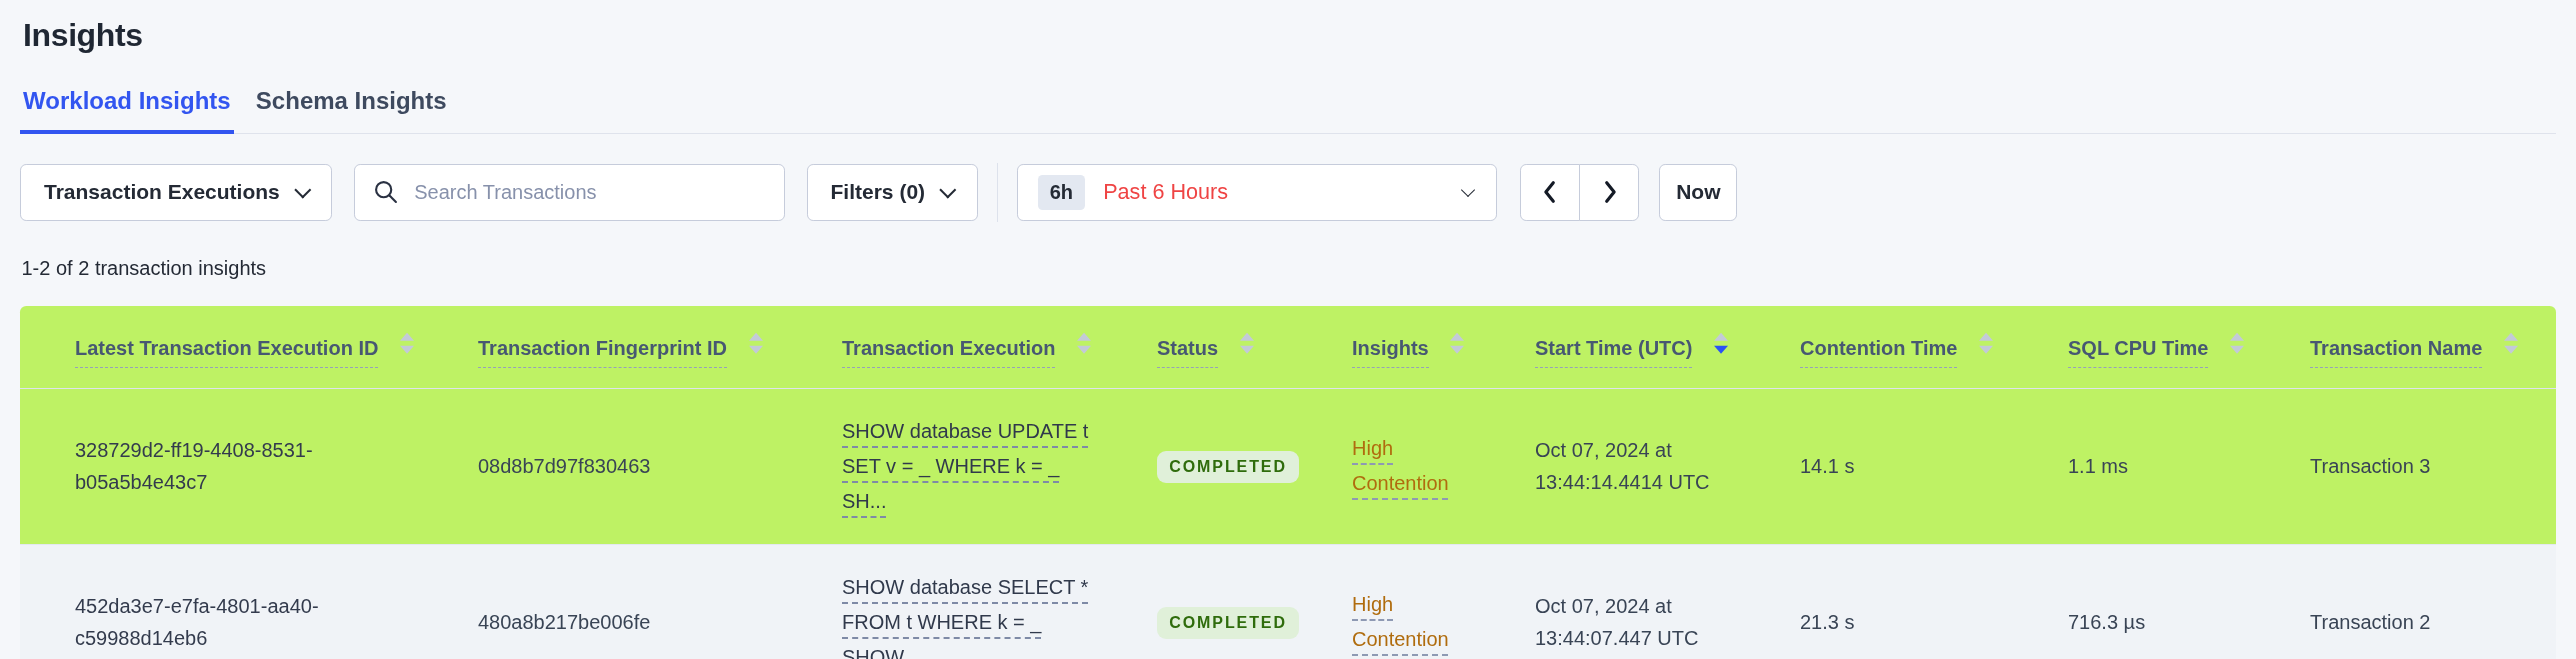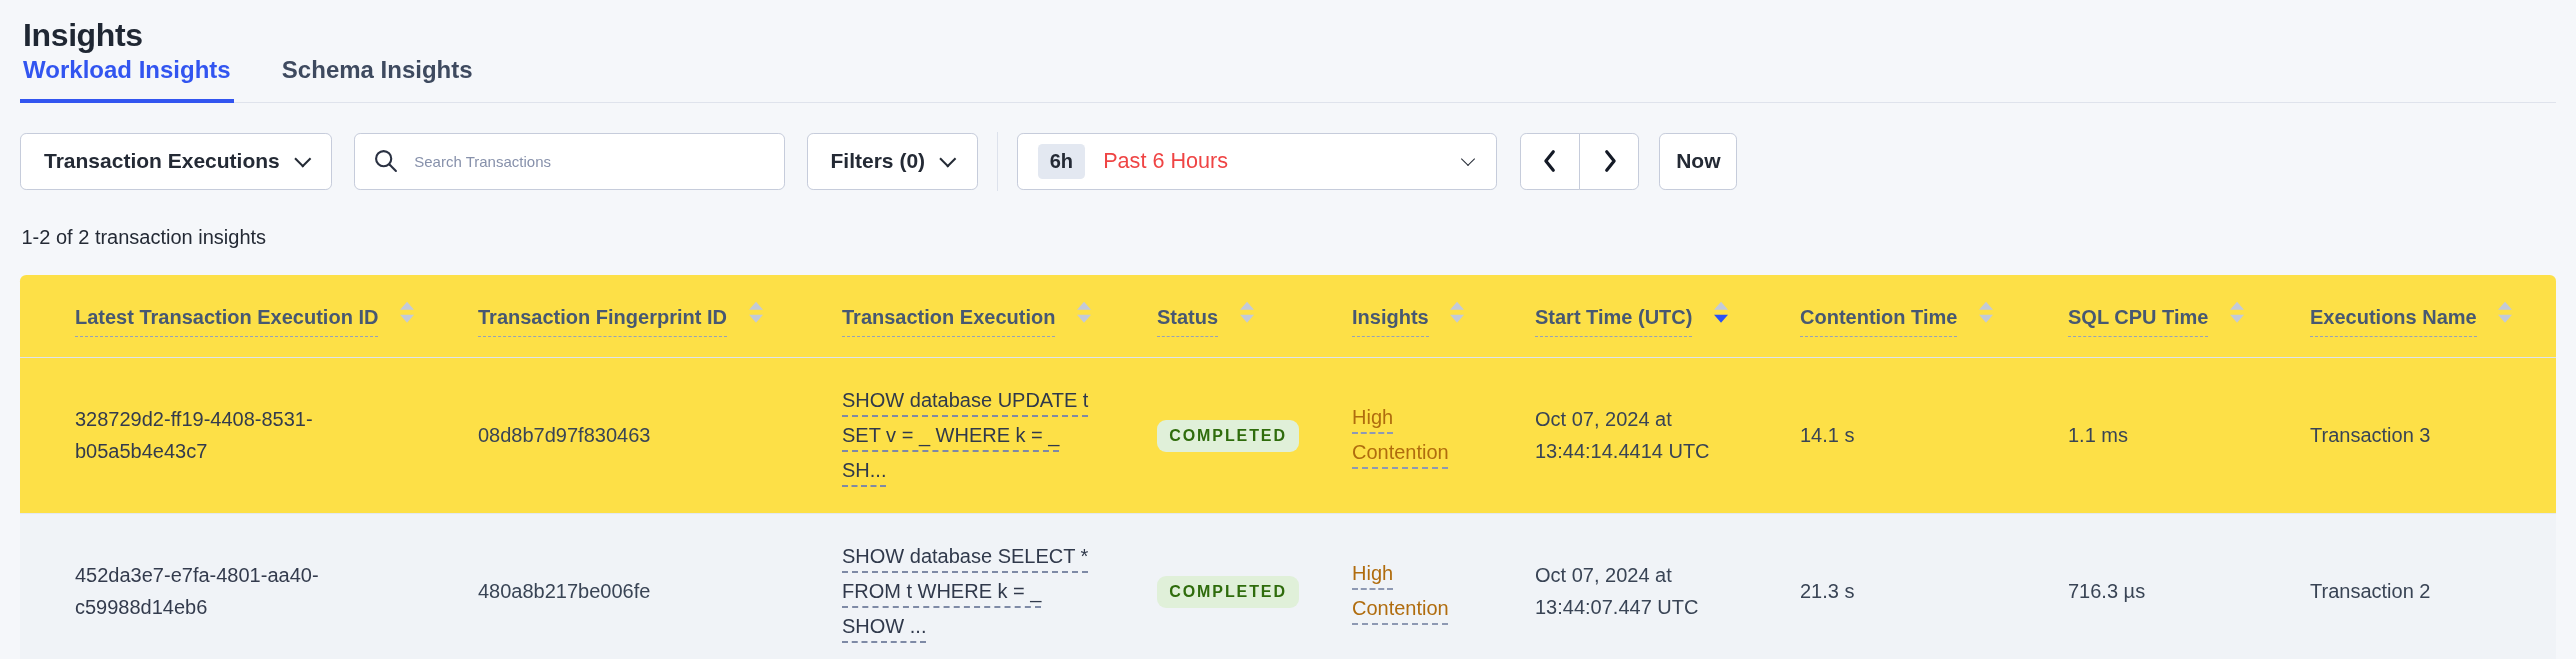--- a/index.html
+++ b/index.html
@@ -8,41 +8,41 @@
     width:2576px; height:659px; overflow:hidden;
     background:#F5F7FA;
     font-family:"Liberation Sans", sans-serif;
     color:#394455;
   }
   .page { width:100%; height:100%; padding:12.3px 20px 0 20px; display:flex; flex-direction:column; }
 
   
   .page-title { margin:1.5px 0 0 3.1px; font-size:32px; line-height:42px; font-weight:700; color:#1F2733; letter-spacing:-0.4px; }
 
-  .tabs { display:flex; gap:45px; border-bottom:1.5px solid #DFE3EC; padding-left:0; }
+  .tabs { display:flex; gap:19px; margin-top:31px; border-bottom:1.5px solid #DFE3EC; padding-left:0; }
   .tab { font-size:24px; font-weight:600; color:#3E4A5F; padding:0 3.1px 15.4px 3.1px; border-bottom:4.6px solid transparent; margin-bottom:-1.5px; cursor:pointer; white-space:nowrap; }
   .tab.active { color:#3255F0; border-bottom-color:#3255F0; }
 
   
   .toolbar { display:flex; align-items:center; margin-top:29px; }
   .btn {
     background:#fff; border:0.8px solid #C6CCDB; border-radius:6.2px;
     height:57px; font-size:21px; font-weight:600; color:#242A35;
     display:inline-flex; align-items:center; padding:0 23px; cursor:pointer;
     font-family:"Liberation Sans", sans-serif;
   }
   .chev { width:11.6px; height:11.6px; border-right:2.3px solid #242A35; border-bottom:2.3px solid #242A35; transform:rotate(45deg) translate(-1.5px,-1.5px); margin-left:17px; flex:none; }
 
   .search {
     width:431px; height:57px; background:#fff; border:0.8px solid #C6CCDB; border-radius:6.2px;
     display:flex; align-items:center; padding:0 17px; margin-left:21.6px;
   }
   .search svg { flex:none; }
   .search input {
-    border:none; outline:none; flex:1; margin-left:12.3px; font-size:15px; color:#394455;
+    border:none; outline:none; flex:1; margin-left:12.3px; font-size:20px; color:#394455;
     font-family:"Liberation Sans", sans-serif; background:transparent; min-width:0;
   }
   .search input::placeholder { color:#8791AB; }
 
   .filters-btn { margin-left:21.6px; }
 
   .vdivider { width:1.5px; height:59px; background:#DDE2EC; margin:0 19px; flex:none; }
 
   .timepicker { width:480px; padding:0 20px; position:relative; justify-content:flex-start; }
   .time-chip { background:#E3E8F1; border-radius:4.6px; padding:6.2px 11.6px; font-size:20px; font-weight:700; color:#242A35; margin-right:18.5px; }
@@ -52,21 +52,21 @@
   .arrows { display:flex; margin-left:23px; }
   .arrow-btn { width:60px; height:57px; background:#fff; border:0.8px solid #C6CCDB; display:flex; align-items:center; justify-content:center; cursor:pointer; padding:0; }
   .arrow-btn.prev { border-radius:6.2px 0 0 6.2px; }
   .arrow-btn.next { border-radius:0 6.2px 6.2px 0; margin-left:-0.8px; }
 
   .now-btn { margin-left:20px; width:78px; justify-content:center; }
 
   .count { margin-top:35px; margin-left:1.5px; font-size:20px; color:#242A35; }
 
   
-  .card { background:#fde047; margin-top:26px; border-radius:6.2px 6.2px 0 0; flex:1; overflow:hidden; }
+  .card { background:#bef264; margin-top:26px; border-radius:6.2px 6.2px 0 0; flex:1; overflow:hidden; }
   table { width:2536px; border-collapse:collapse; table-layout:fixed; }
 
   th {
     text-align:left; vertical-align:middle; white-space:nowrap;
     padding:31px 23px 20px 31px; font-size:20px; font-weight:700; color:#475872;
     border-bottom:1.5px solid #DEE3ED; cursor:pointer;
   }
   th:first-child, td:first-child { padding-left:55px; }
   .th-label { display:inline-block; border-bottom:1.5px dashed #96A1B8; padding-bottom:7px; }
   .sort-icons { display:inline-flex; flex-direction:column; gap:4.6px; margin-left:21.6px; vertical-align:middle; transform:translateY(-6.2px); }
@@ -214,21 +214,21 @@
                 <i class="tri-down"></i>
               </span>
           </th>
           <th>
             <span class="th-label">SQL CPU Time</span><span class="sort-icons">
                 <i class="tri-up"></i>
                 <i class="tri-down"></i>
               </span>
           </th>
           <th>
-            <span class="th-label">Executions Name</span><span class="sort-icons">
+            <span class="th-label">Transaction Name</span><span class="sort-icons">
                 <i class="tri-up"></i>
                 <i class="tri-down"></i>
               </span>
           </th>
         </tr>
       </thead>
       <tbody>
         <tr>
           <td><span class="id-text">328729d2-ff19-4408-8531-b05a5b4e43c7</span></td>
           <td><span>08d8b7d97f830463</span></td>

